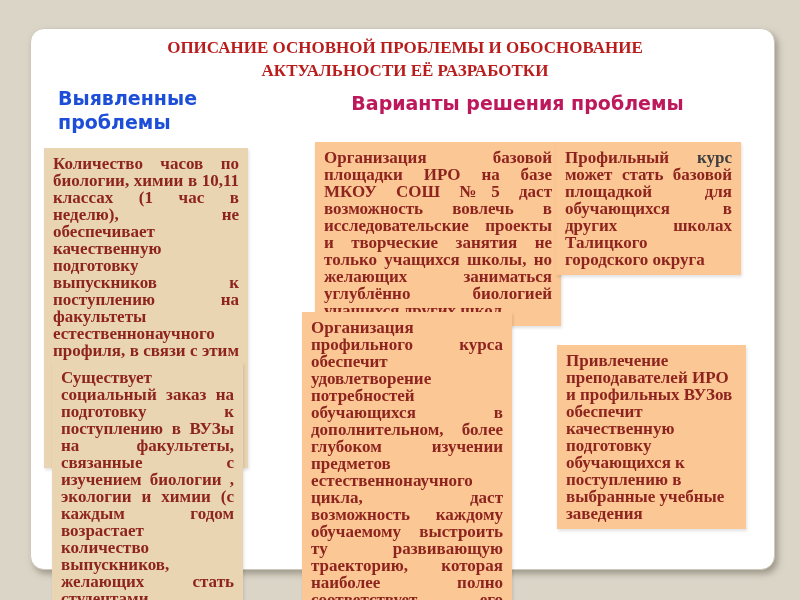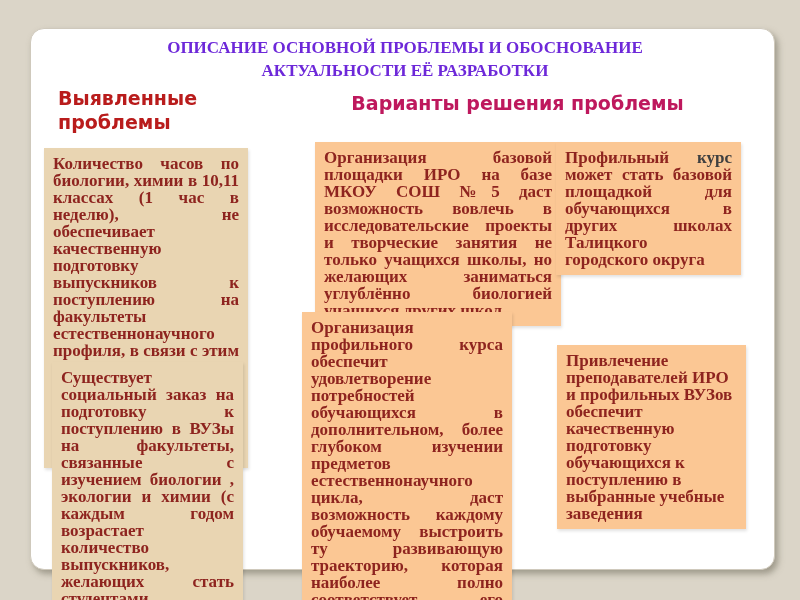--- a/index.html
+++ b/index.html
@@ -30,34 +30,34 @@
   .slide-title {
     position: absolute;
     left: 115px;
     top: 36px;
     width: 580px;
     text-align: center;
     font-family: "Liberation Serif", serif;
     font-weight: bold;
     font-size: 17px;
     line-height: 23px;
-    color: #6d28d9;
+    color: #b91c1c;
   }
   .heading {
     position: absolute;
     font-family: "DejaVu Sans", "Liberation Sans", sans-serif;
     font-weight: bold;
     font-size: 19px;
     line-height: 24px;
   }
   .heading-problems {
     left: 58px;
     top: 86px;
     width: 210px;
-    color: #b91c1c;
+    color: #1d4ed8;
   }
   .heading-solutions {
     left: 325px;
     top: 91px;
     width: 385px;
     text-align: center;
     color: #be185d;
   }
   .tbox {
     position: absolute;

